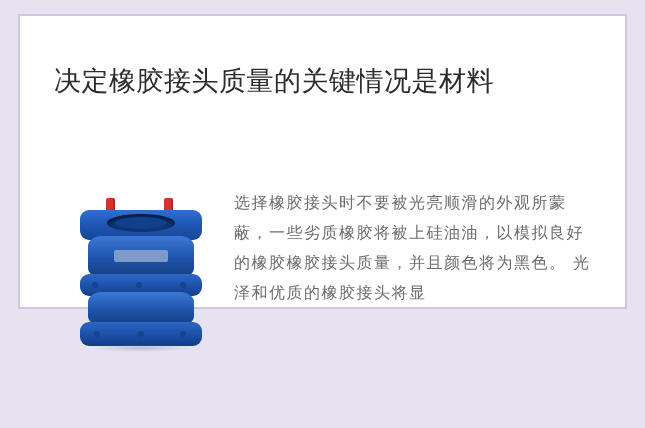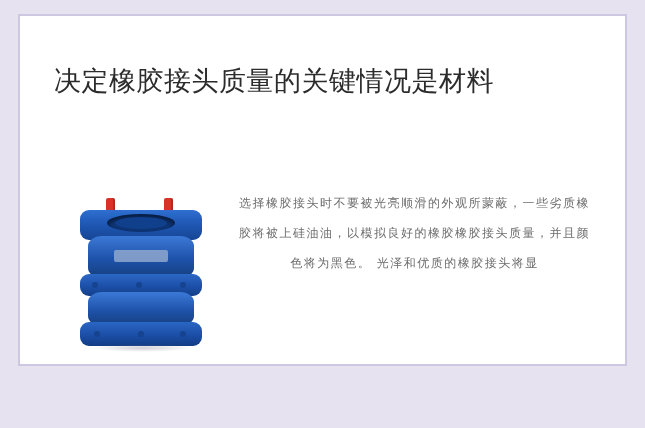--- a/index.html
+++ b/index.html
@@ -11,21 +11,21 @@
     height: 428px;
     background: #e6e2f0;
     font-family: "Liberation Sans", sans-serif;
     overflow: hidden;
   }
   .card {
     position: absolute;
     left: 18px;
     top: 14px;
     width: 609px;
-    height: 352px;
+    height: 295px;
     background: #ffffff;
     border: 2px solid #cdc7e2;
     box-sizing: border-box;
   }
   .title {
     position: absolute;
     left: 34px;
     top: 44px;
     width: 520px;
     font-size: 27px;
@@ -46,28 +46,28 @@
     align-items: flex-start;
   }
   .figure {
     width: 180px;
     height: 200px;
     position: relative;
     flex: 0 0 180px;
   }
   .body-text {
     flex: 1 1 auto;
-    font-size: 12px;
+    font-size: 16px;
     line-height: 30px;
     color: #6d6d6d;
     font-family: "DejaVu Sans", sans-serif;
     letter-spacing: 1.5px;
     padding-top: 12px;
     padding-right: 10px;
-    text-align: center;
+    text-align: left;
   }
   
   .joint {
     position: absolute;
     left: 26px;
     top: 22px;
     width: 122px;
     height: 150px;
   }
   .bolt {

